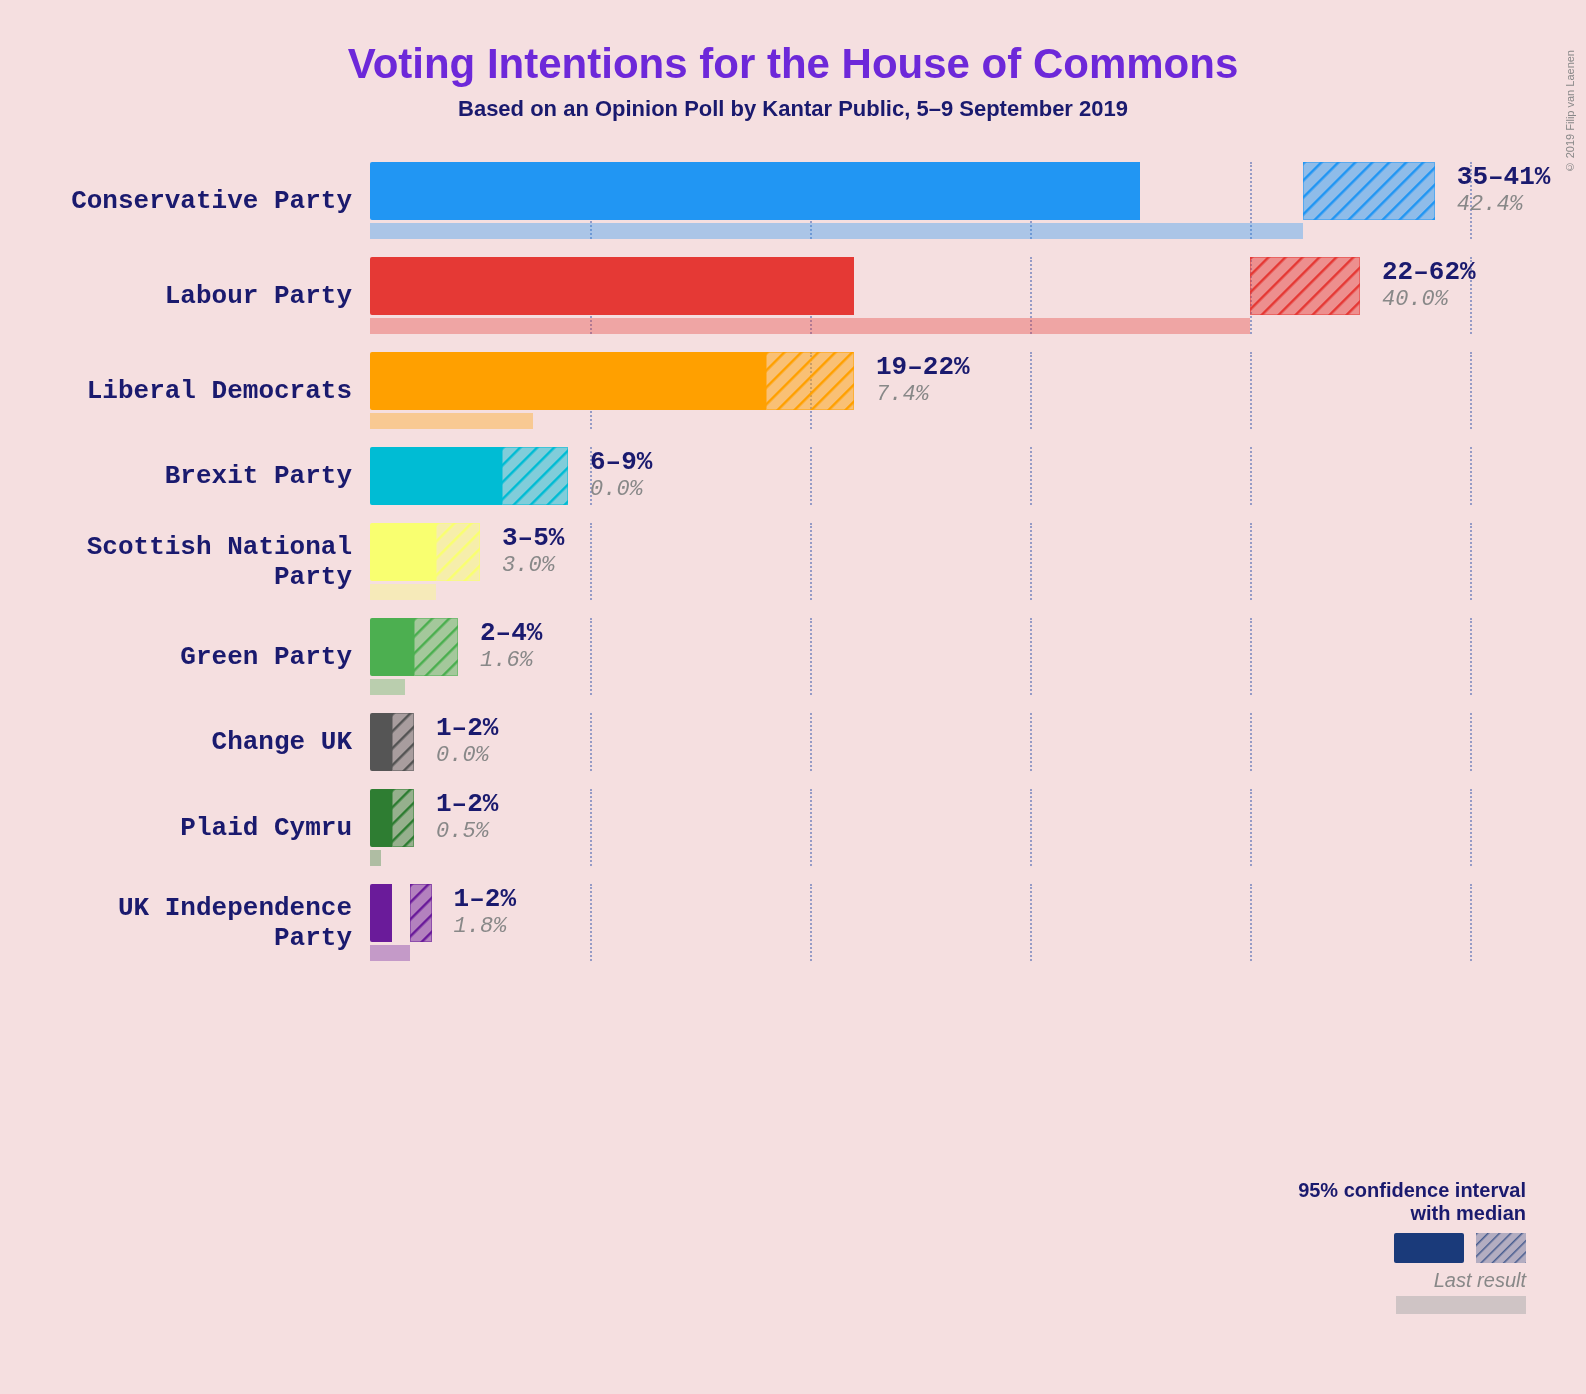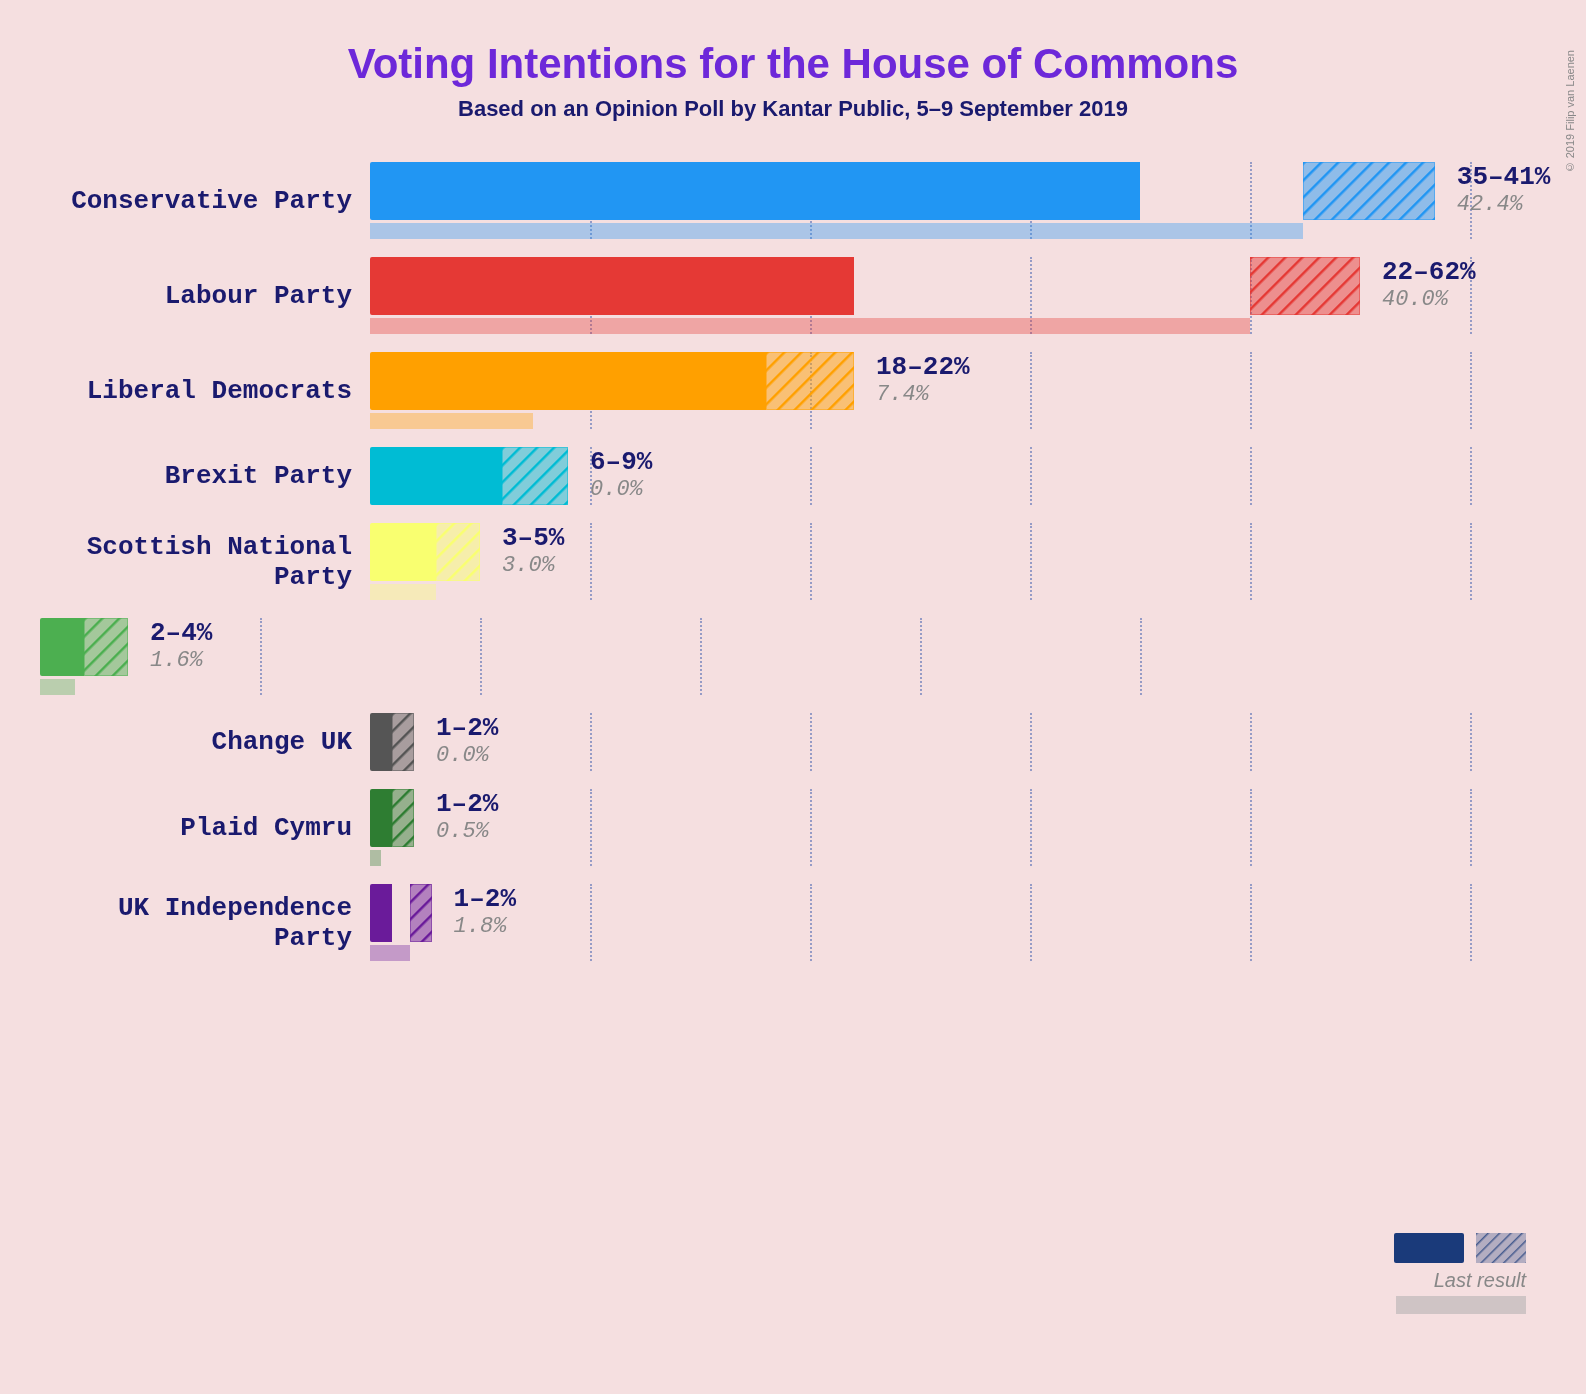--- a/index.html
+++ b/index.html
@@ -351,21 +351,21 @@
             <div style="display: flex; flex-direction: column;">
               <div class="bar-hatch" style="width: 88px; height: 58px; position: relative; overflow: hidden;">
                 <svg width="88" height="58" style="position: absolute; top: 0px; left: 0px;">
     <rect width="88" height="58" fill="#FFA000" opacity="0.25"></rect>
     <rect width="88" height="58" fill="url(#hatch-libdem)"></rect>
     <rect width="88" height="58" fill="none" stroke="#FFA000" stroke-width="2" opacity="0.5"></rect>
   </svg>
               </div>
             </div>
             <div class="range-row" style="margin-left: 12px; display: flex; flex-direction: column;">
-              <span class="range-label">18–22%</span>
+              <span class="range-label">19–22%</span>
               <span class="last-result-label">7.4%</span>
             </div>
           </div>
         </div>
       </div>
       <div class="party-row">
         <div class="party-label">Brexit Party</div>
         <div class="bar-section" style="position: relative;">
           <div class="reference-line" style="left: 220px;"></div>
           <div class="reference-line" style="left: 440px;"></div>
@@ -415,20 +415,21 @@
               </div>
             </div>
             <div class="range-row" style="margin-left: 12px; display: flex; flex-direction: column;">
               <span class="range-label">3–5%</span>
               <span class="last-result-label">3.0%</span>
             </div>
           </div>
         </div>
       </div>
       <div class="party-row">
+        <div class="party-label">Green Party</div>
         <div class="bar-section" style="position: relative;">
           <div class="reference-line" style="left: 220px;"></div>
           <div class="reference-line" style="left: 440px;"></div>
           <div class="reference-line" style="left: 660px;"></div>
           <div class="reference-line" style="left: 880px;"></div>
           <div class="reference-line" style="left: 1100px;"></div>
           <div class="bar-wrapper">
             <div style="display: flex; flex-direction: column;">
               <div class="bar-solid" style="width: 44px; background: rgb(76, 175, 80);"></div>
               <div class="bar-last" style="width: 35.2px; height: 16px; background: rgb(76, 175, 80); opacity: 0.35; margin-top: 3px;"></div>
@@ -531,20 +532,21 @@
             <div class="range-row" style="margin-left: 12px; display: flex; flex-direction: column;">
               <span class="range-label">1–2%</span>
               <span class="last-result-label">1.8%</span>
             </div>
           </div>
         </div>
       </div>
     </div>
 
   <div class="legend">
+    <div class="legend-title">95% confidence interval<br>with median</div>
     <div class="legend-items">
       <div class="legend-solid"></div>
       <div class="legend-hatch-box">
         <svg width="50" height="30">
           <rect width="50" height="30" fill="#1a3a7a" opacity="0.3"></rect>
           <pattern id="lhatch" patternUnits="userSpaceOnUse" width="8" height="8" patternTransform="rotate(45)">
             <line x1="0" y1="0" x2="0" y2="8" stroke="#1a3a7a" stroke-width="3"></line>
           </pattern>
           <rect width="50" height="30" fill="url(#lhatch)" opacity="0.7"></rect>
         </svg>

